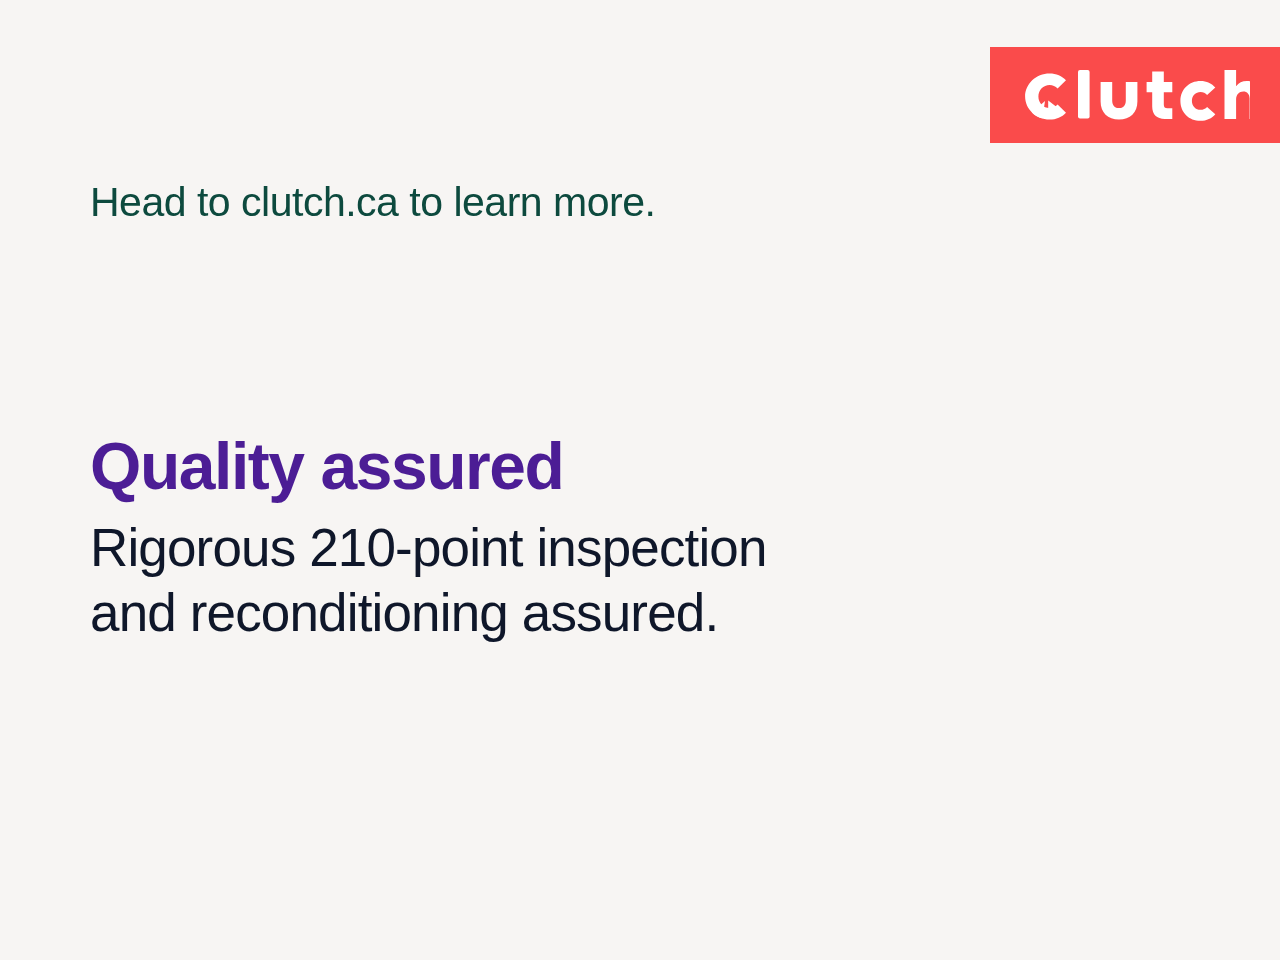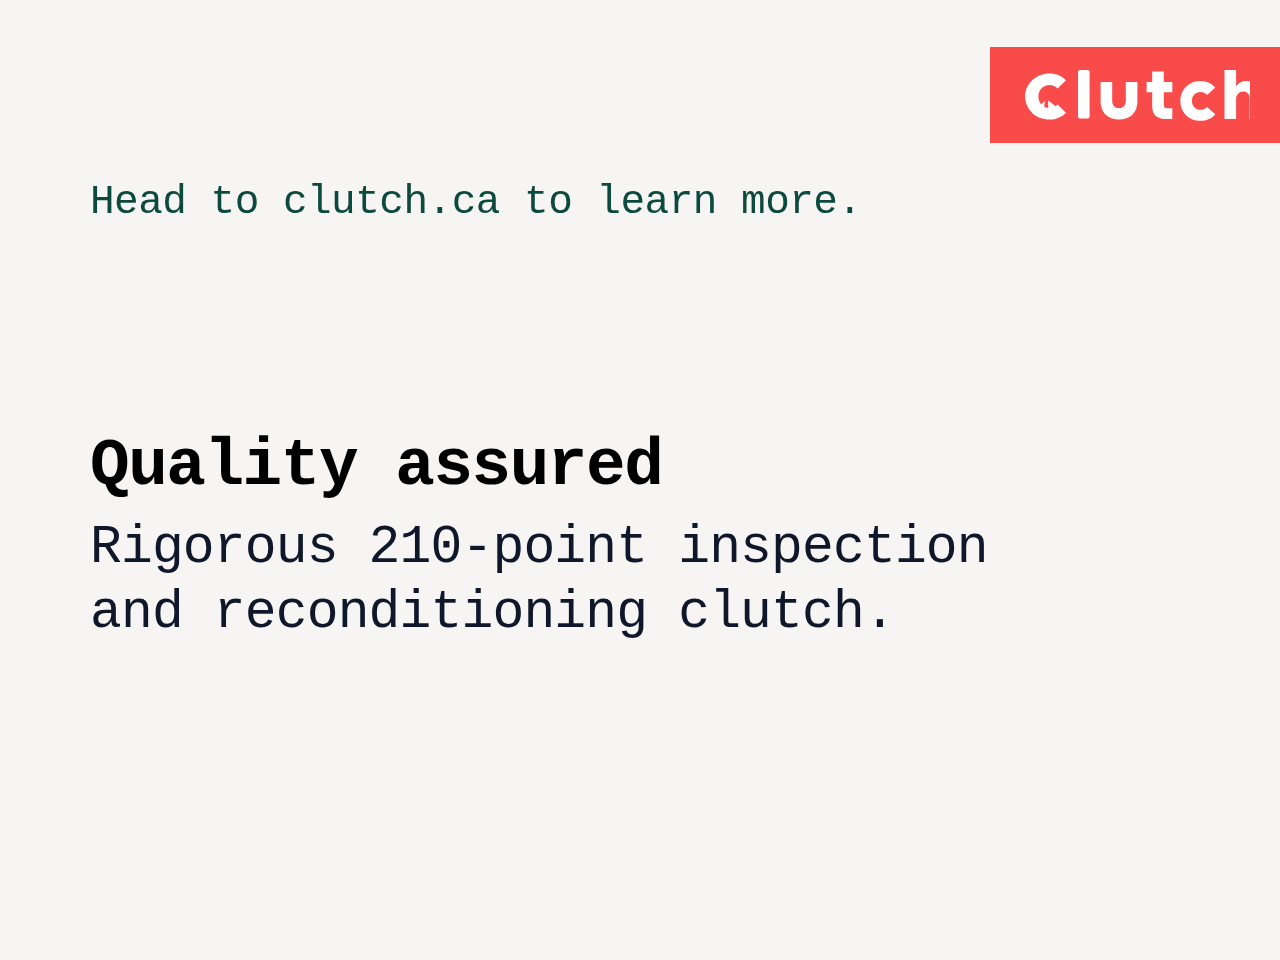--- a/index.html
+++ b/index.html
@@ -13,21 +13,20 @@
     font-family: "Liberation Sans", sans-serif;
     background: #f7f5f3;
   }
 
   .slide {
     position: relative;
     width: 1280px;
     height: 960px;
     background: #f7f5f3;
     overflow: hidden;
-    font-family: Liberation Mono, monospace;
   }
 
   
   .brand-banner {
     position: absolute;
     left: 990px;
     top: 47px;
     width: 300px;      
     height: 96px;
     background: #fa4b4b;
@@ -78,21 +77,21 @@
     top: 432px;
     width: 960px;
   }
 
   .headline {
     margin: 0;
     font-size: 66px;
     line-height: 1.06;
     font-weight: 700;
     letter-spacing: -0.022em;
-    color: #000000;
+    color: #4c1d95;
     white-space: nowrap;
   }
 
   .subhead {
     margin: 14px 0 0 0;
     font-size: 53px;
     line-height: 1.22;
     font-weight: 400;
     letter-spacing: -0.016em;
     color: #0f172a;
@@ -144,19 +143,19 @@
 
   <div class="content">
 
     <p class="kicker">Head to clutch.ca to learn more.</p>
 
     <div class="headline-group">
       <h1 class="headline">Quality assured</h1>
 
       <p class="subhead">
         <span class="line">Rigorous 210-point inspection</span>
-        <span class="line">and reconditioning clutch.</span>
+        <span class="line">and reconditioning assured.</span>
       </p>
     </div>
 
   </div>
 
 </div>
 
 </body></html>

